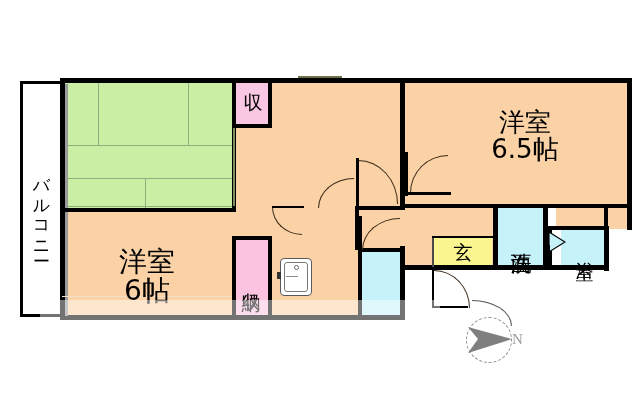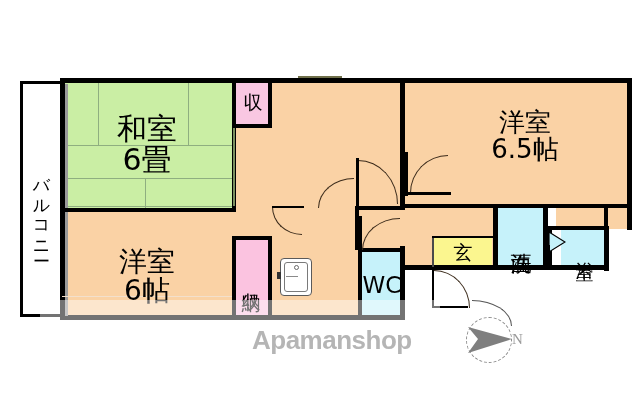--- a/index.html
+++ b/index.html
@@ -227,44 +227,40 @@
 
   <div class="sink" style="left:280px; top:258px; width:32px; height:38px;">
     <div class="sink-in"></div>
     <div class="sink-knob" style="left:13px; top:6px;"></div>
     <div class="sink-line" style="left:5px; top:17px; width:12px; height:1px;"></div>
   </div>
   <div class="sink-tab" style="left:277px; top:272px; width:4px; height:7px;"></div>
 
   <div class="lbl lbl-v" style="left:20px; top:140px; width:42px; height:140px; font-size:17px;">バルコニー</div>
 
-  <div class="lbl" style="left:62px; top:104px; width:170px; height:80px; font-size:30px; font-weight:500;">和室
-6畳</div>
 
   <div class="lbl" style="left:62px; top:240px; width:170px; height:72px; font-size:28px; font-weight:500;">洋室
 6帖</div>
 
 
   <div class="lbl" style="left:440px; top:100px; width:170px; height:72px; font-size:26px; font-weight:500;">洋室
 6.5帖</div>
 
   <div class="lbl" style="left:236px; top:84px; width:34px; height:38px; font-size:19px;">収</div>
 
   <div class="lbl lbl-v" style="left:234px; top:246px; width:34px; height:66px; font-size:19px;">収納</div>
 
-  <div class="lbl" style="left:362px; top:256px; width:40px; height:58px; font-size:23px; flex-direction:column;">WC</div>
 
   <div class="lbl lbl-v" style="left:501px; top:210px; width:40px; height:56px; font-size:21px;">洗面</div>
 
   <div class="lbl lbl-v" style="left:566px; top:230px; width:36px; height:38px; font-size:18px;">浴室</div>
 
   <div class="lbl" style="left:434px; top:239px; width:58px; height:27px; font-size:19px;">玄</div>
 
   <div id="wm-wash"></div>
-  <div id="watermark">Apamanshop</div>
 
   <div class="compass-circle" style="left:466px; top:317px; width:46px; height:46px;"></div>
   <svg class="abs" style="left:468px; top:325px; width:48px; height:30px;" viewBox="0 0 48 30">
     <polygon points="0,2 44,14 0,28 10,14" fill="#7f7f7f"></polygon>
   </svg>
   <div class="compass-n" style="left:512px; top:331px;">N</div>
 
 </div>
 
 </body></html>

